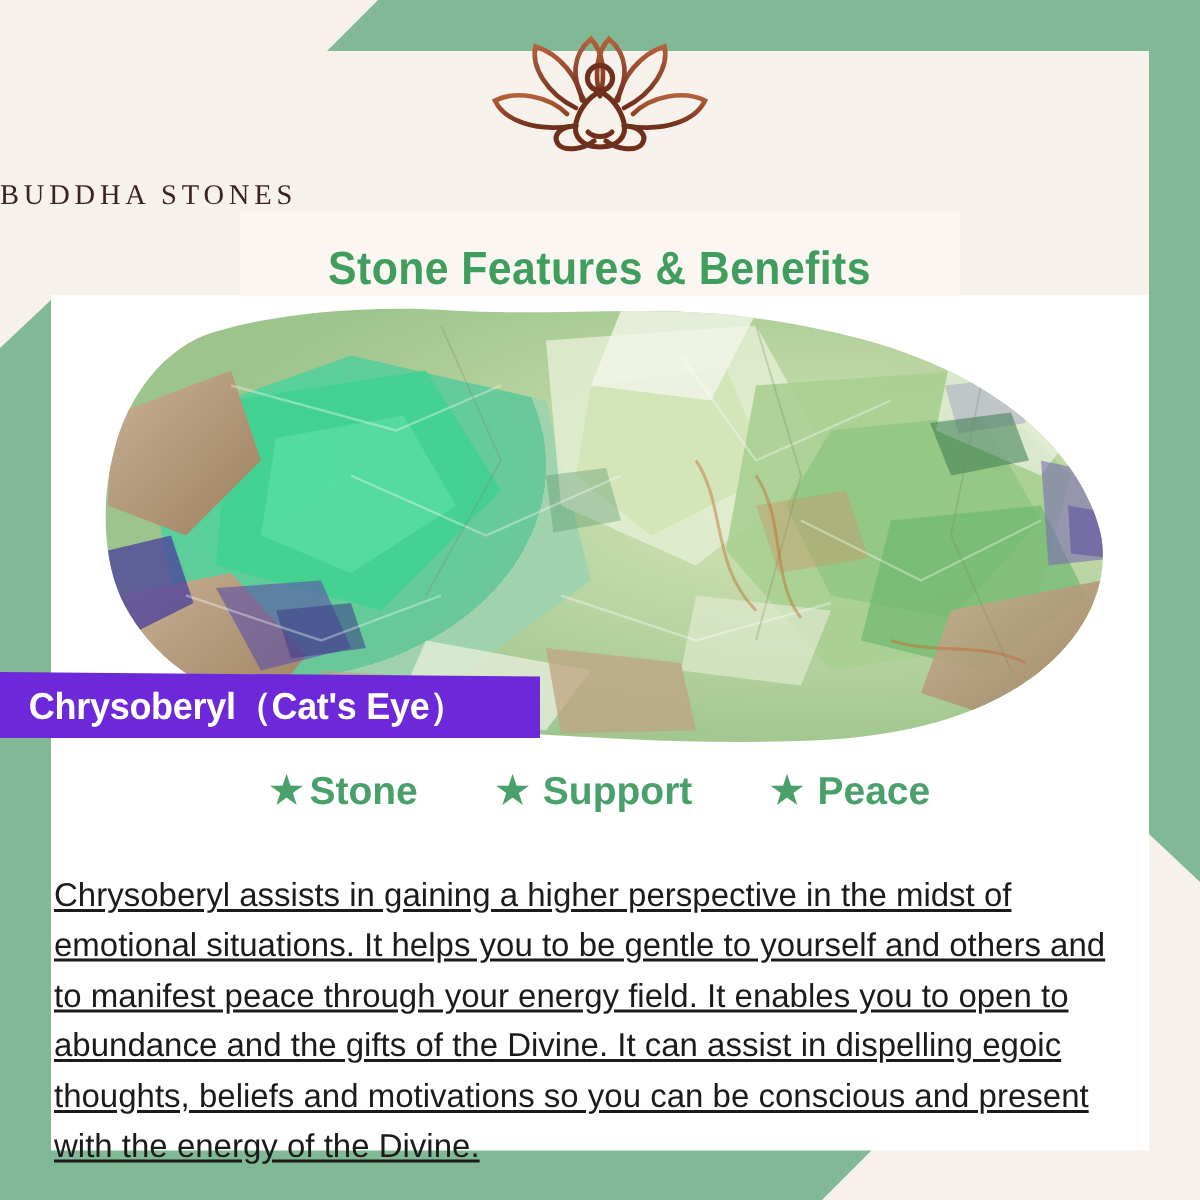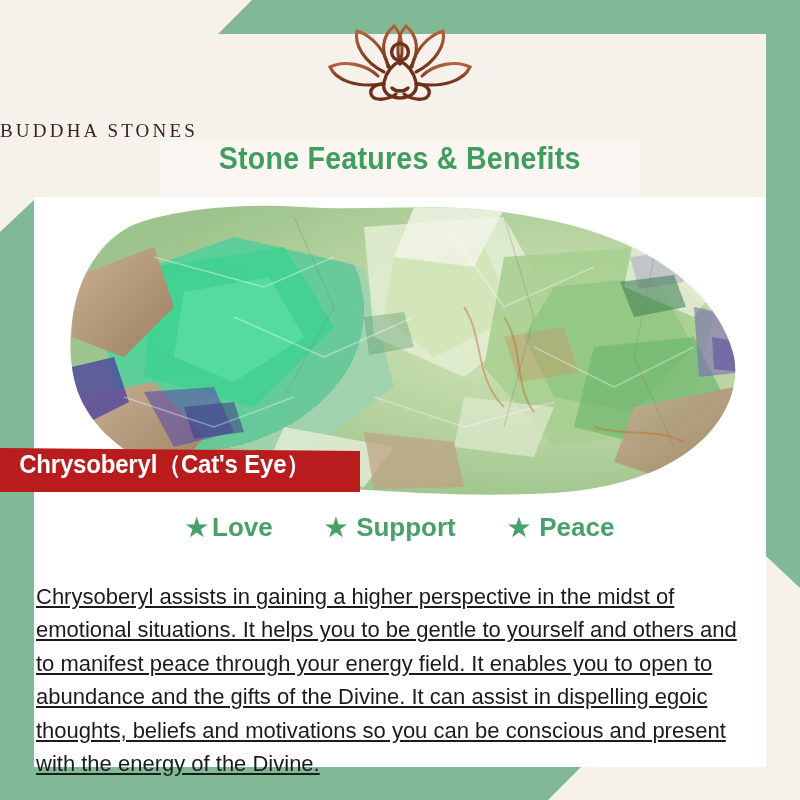--- a/index.html
+++ b/index.html
@@ -51,42 +51,42 @@
     margin-top:6px;
     font-family:"Liberation Serif",serif;
     font-size:19px;letter-spacing:3.2px;
     color:#3a2420;font-weight:400;
   }
 
   
   #title-banner{
     position:absolute;top:141px;left:160px;width:480px;height:56px;
     background:#fbf6f2;z-index:7;
-    display:flex;align-items:flex-start;justify-content:center;
+    display:flex;align-items:flex-end;justify-content:center;
   }
   #title-text{
     font-size:31px;font-weight:bold;color:#3f9e5e;
     font-stretch:condensed;
     transform:scaleX(.92);
     letter-spacing:.3px;white-space:nowrap;
   }
 
   
   #photo{
     position:absolute;left:34px;top:197px;width:732px;height:300px;
     overflow:hidden;background:#ffffff;z-index:3;
   }
   #photo svg{display:block;width:100%;height:100%;}
 
   
   #name-ribbon{
     position:absolute;left:0;top:448px;width:360px;height:44px;
-    background:#b91c1c;z-index:8;
+    background:#6d28d9;z-index:8;
     clip-path:polygon(0 0,100% 3px,100% 100%,0 100%);
-    display:flex;
+    display:flex;align-items:center;
   }
   #name-text{
     color:#ffffff;font-size:25px;font-weight:bold;
     padding-left:20px;white-space:nowrap;
     transform:scaleX(.96);transform-origin:left center;
     letter-spacing:-.2px;
   }
 
   
   #benefits{
@@ -248,21 +248,21 @@
     </svg>
   </div>
 
   <div id="name-ribbon">
     <span id="name-text">Chrysoberyl（Cat's Eye）</span>
   </div>
 
   <div id="benefits">
     <div class="benefit">
       <span class="star">★</span>
-      <span>Love</span>
+      <span>Stone</span>
     </div>
     <div class="benefit gap">
       <span class="star">★</span>
       <span>Support</span>
     </div>
     <div class="benefit gap">
       <span class="star">★</span>
       <span>Peace</span>
     </div>
   </div>

